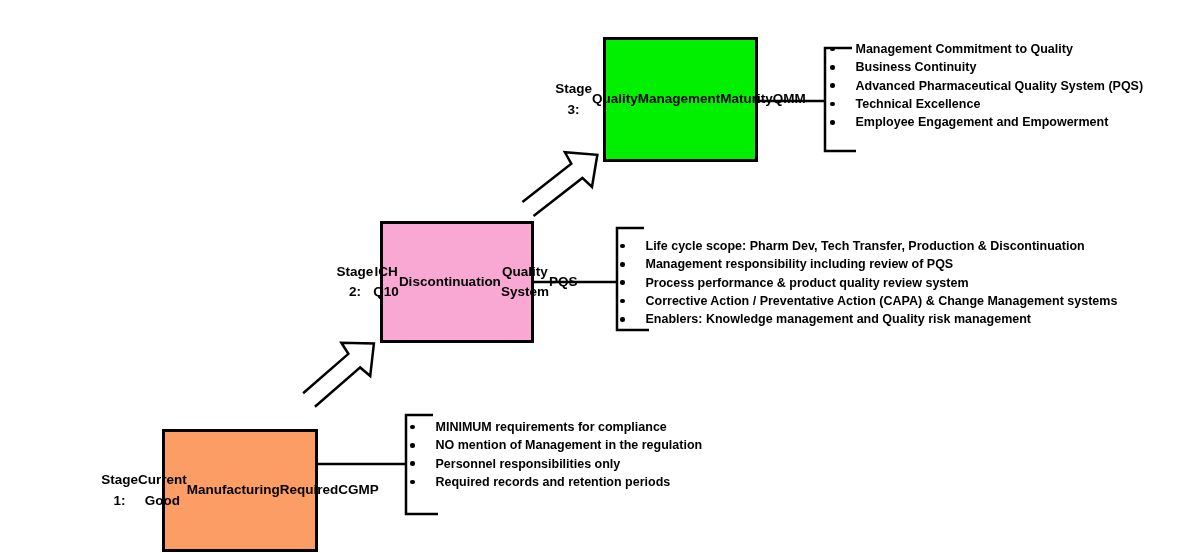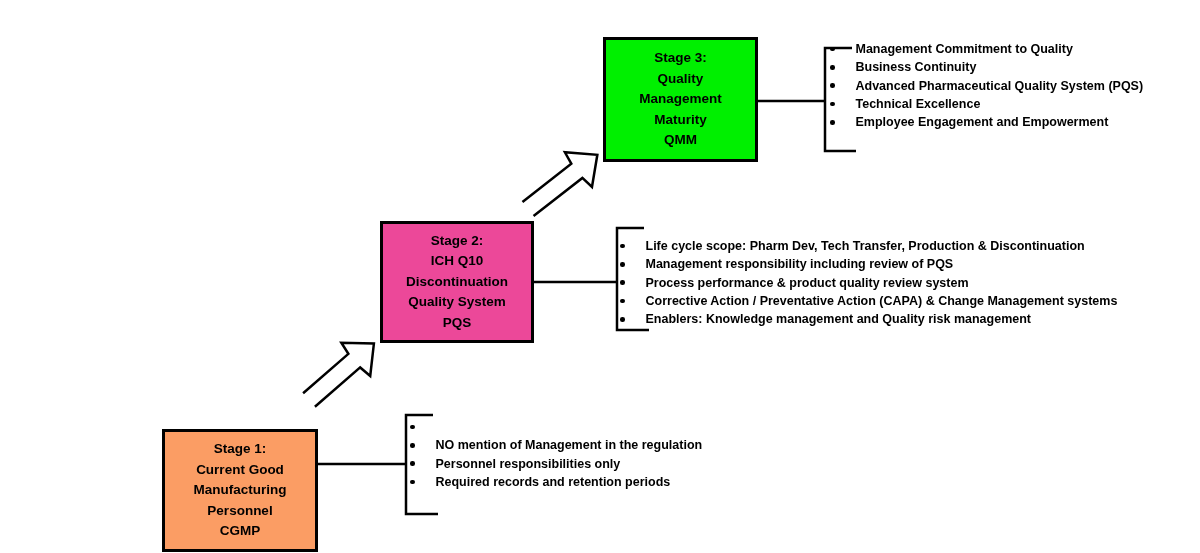--- a/index.html
+++ b/index.html
@@ -21,21 +21,20 @@
     width: 1200px;
     height: 553px;
     z-index: 1;
   }
   .stage-box {
     position: absolute;
     z-index: 2;
     box-sizing: border-box;
     border: 3px solid #000000;
     display: flex;
-    flex-direction: column;
     align-items: center;
     justify-content: center;
     text-align: center;
     font-weight: 700;
     font-size: 13.5px;
     line-height: 20.5px;
     color: #000000;
   }
   .stage1-box { left: 162px; top: 403px; width: 156px; height: 123px; }
   .stage2-box { left: 380px; top: 221px; width: 154px; height: 122px; }
@@ -86,43 +85,44 @@
 
     <path d="M 0 9 L 60 9 L 62 22 L 86 0 L 62 -22 L 60 -9 L 0 -9" transform="translate(309,400) rotate(-41)" fill="#ffffff" stroke="#000" stroke-width="2.5" stroke-linejoin="miter"></path>
 
     <path d="M 0 9 L 62 9 L 64 22 L 88 0 L 64 -22 L 62 -9 L 0 -9" transform="translate(528,209) rotate(-38)" fill="#ffffff" stroke="#000" stroke-width="2.5" stroke-linejoin="miter"></path>
   </svg>
 
   <div class="stage-box stage1-box" style="background-color: rgb(251, 157, 100); margin-top: 26px;">
     <div>Stage 1:</div>
     <div>Current Good</div>
     <div>Manufacturing</div>
-    <div>Personnel</div>
+    <div>Required</div>
     <div>CGMP</div>
   </div>
 
-  <div class="stage-box stage2-box" style="background-color: #ec4899;">
+  <div class="stage-box stage2-box" style="background-color: #f9a8d4;">
     <div>Stage 2:</div>
     <div>ICH Q10</div>
     <div>Discontinuation</div>
     <div>Quality System</div>
     <div>PQS</div>
   </div>
 
   <div class="stage-box stage3-box" style="background-color: rgb(0, 240, 0);">
     <div>Stage 3:</div>
     <div>Quality</div>
     <div>Management</div>
     <div>Maturity</div>
     <div>QMM</div>
   </div>
 
   <div class="bullet-list stage1-list">
     <div class="bullet-row">
       <span class="bullet-dot"></span>
+      <span class="bullet-text">MINIMUM requirements for compliance</span>
     </div>
     <div class="bullet-row">
       <span class="bullet-dot"></span>
       <span class="bullet-text">NO mention of Management in the regulation</span>
     </div>
     <div class="bullet-row">
       <span class="bullet-dot"></span>
       <span class="bullet-text">Personnel responsibilities only</span>
     </div>
     <div class="bullet-row">

